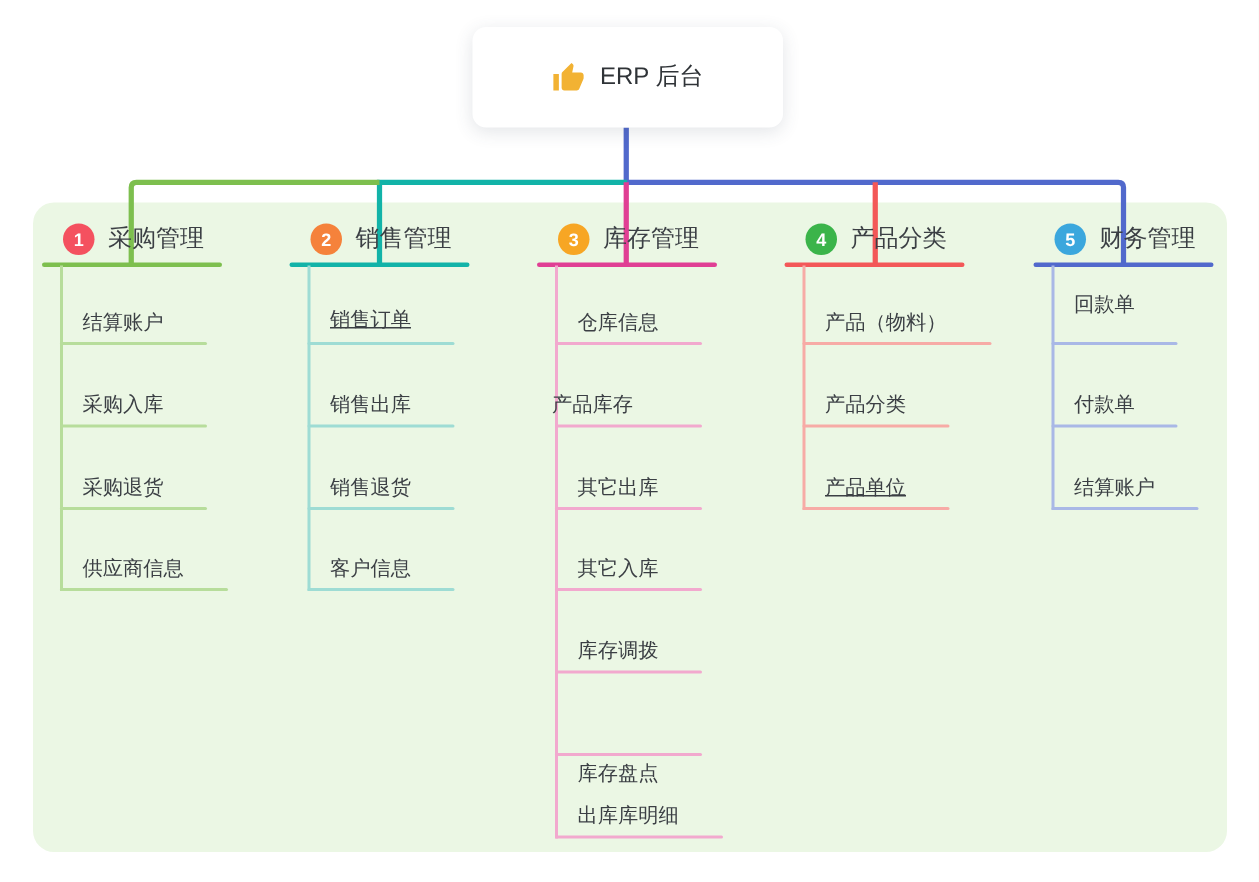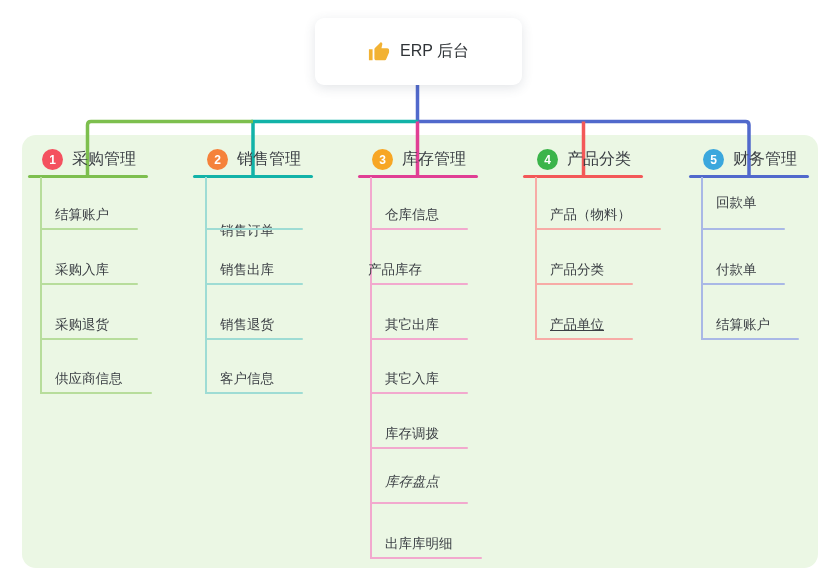--- a/index.html
+++ b/index.html
@@ -127,21 +127,21 @@
       <div class="child-label" style="left: 55px; top: 313px;">采购退货</div>
       <div class="child-underline" style="left: 40px; top: 338px; width: 98px; background: rgb(183, 221, 155);"></div>
       <div class="child-label" style="left: 55px; top: 367px;">供应商信息</div>
       <div class="child-underline" style="left: 40px; top: 392px; width: 112px; background: rgb(183, 221, 155);"></div>
       <div class="branch-head" style="left: 193px; top: 148px;">
         <span class="badge" style="background: rgb(245, 130, 59);">2</span>
         <span>销售管理</span>
       </div>
       <div class="main-underline" style="left: 193px; top: 175px; background: rgb(18, 179, 168);"></div>
       <div class="child-vline" style="left: 205px; top: 177px; height: 217.4px; background: rgb(158, 220, 212);"></div>
-      <div class="child-label" style="left: 220px; top: 219px;">销售订单</div>
+      <div class="child-label" style="left: 220px; top: 201px; text-decoration: underline;">销售订单</div>
       <div class="child-underline" style="left: 205px; top: 228px; width: 98px; background: rgb(158, 220, 212);"></div>
       <div class="child-label" style="left: 220px; top: 258px;">销售出库</div>
       <div class="child-underline" style="left: 205px; top: 283px; width: 98px; background: rgb(158, 220, 212);"></div>
       <div class="child-label" style="left: 220px; top: 313px;">销售退货</div>
       <div class="child-underline" style="left: 205px; top: 338px; width: 98px; background: rgb(158, 220, 212);"></div>
       <div class="child-label" style="left: 220px; top: 367px;">客户信息</div>
       <div class="child-underline" style="left: 205px; top: 392px; width: 98px; background: rgb(158, 220, 212);"></div>
       <div class="branch-head" style="left: 358px; top: 148px;">
         <span class="badge" style="background: rgb(247, 166, 36);">3</span>
         <span>库存管理</span>
@@ -151,21 +151,21 @@
       <div class="child-label" style="left: 385px; top: 203px; text-align: right;">仓库信息</div>
       <div class="child-underline" style="left: 370px; top: 228px; width: 98px; background: rgb(242, 169, 206);"></div>
       <div class="child-label" style="left: 368px; top: 258px;">产品库存</div>
       <div class="child-underline" style="left: 370px; top: 283px; width: 98px; background: rgb(242, 169, 206);"></div>
       <div class="child-label" style="left: 385px; top: 313px;">其它出库</div>
       <div class="child-underline" style="left: 370px; top: 338px; width: 98px; background: rgb(242, 169, 206);"></div>
       <div class="child-label" style="left: 385px; top: 367px;">其它入库</div>
       <div class="child-underline" style="left: 370px; top: 392px; width: 98px; background: rgb(242, 169, 206);"></div>
       <div class="child-label" style="left: 385px; top: 422px;">库存调拨</div>
       <div class="child-underline" style="left: 370px; top: 447px; width: 98px; background: rgb(242, 169, 206);"></div>
-      <div class="child-label" style="left: 385px; top: 470px; font-style: italic;">库存盘点</div>
+      <div class="child-label" style="left: 385px; top: 504px;">库存盘点</div>
       <div class="child-underline" style="left: 370px; top: 502px; width: 98px; background: rgb(242, 169, 206);"></div>
       <div class="child-label" style="left: 385px; top: 532px;">出库库明细</div>
       <div class="child-underline" style="left: 370px; top: 557px; width: 112px; background: rgb(242, 169, 206);"></div>
       <div class="branch-head" style="left: 523px; top: 148px;">
         <span class="badge" style="background: rgb(59, 180, 74);">4</span>
         <span>产品分类</span>
       </div>
       <div class="main-underline" style="left: 523px; top: 175px; background: rgb(243, 88, 88);"></div>
       <div class="child-vline" style="left: 535px; top: 177px; height: 162.6px; background: rgb(247, 171, 166);"></div>
       <div class="child-label" style="left: 550px; top: 203px;">产品（物料）</div>

